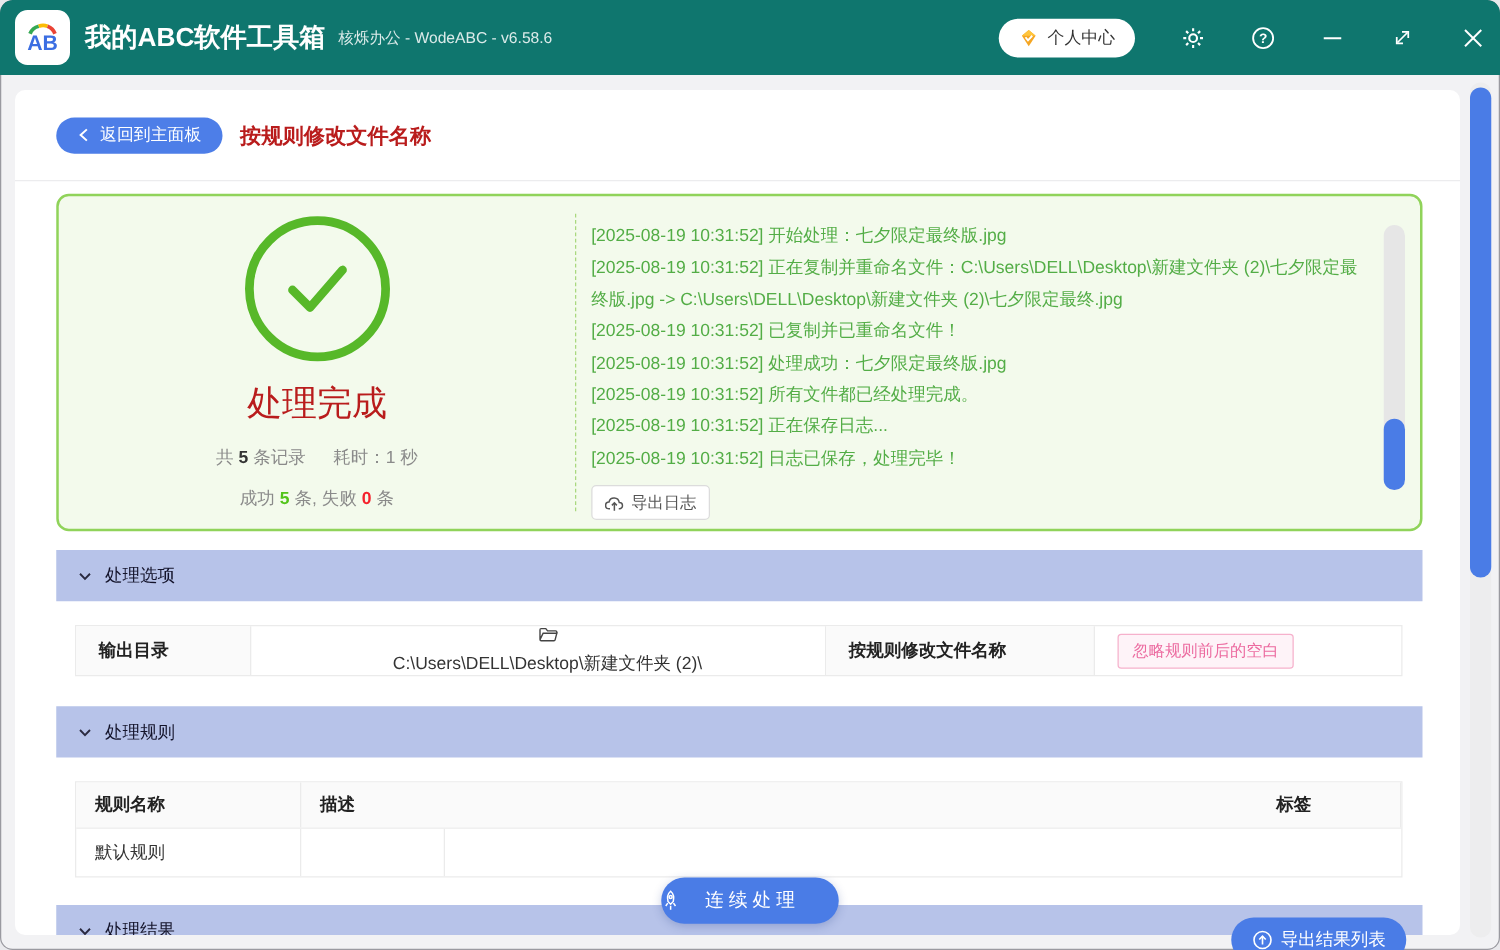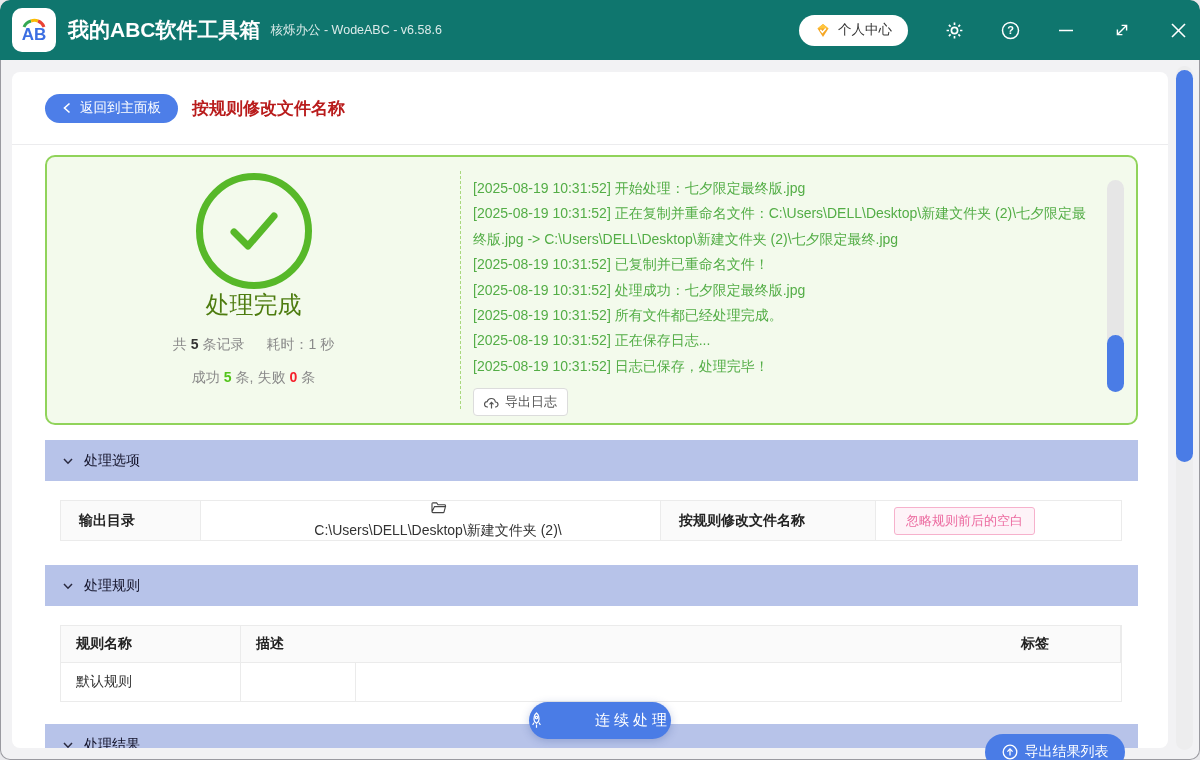--- a/index.html
+++ b/index.html
@@ -34,21 +34,21 @@
 
   .content { padding:10px 18px 0 33px; }
 
   
   .result-panel { width:1093px; height:270px; background:#f3faec; border:2px solid #90d35a;
     border-radius:10px; display:flex; overflow:hidden; }
   .summary-left { width:413px; display:flex; flex-direction:column; align-items:center;
     padding-top:16px; flex:0 0 auto; }
   .check-circle { width:116px; height:116px; border:7px solid #57b829; border-radius:50%;
     display:flex; align-items:center; justify-content:center; background:transparent; }
-  .status-title { font-size:24px; color:#4d7c0f; }
+  .status-title { font-size:28px; color:#b91c1c; margin-top:15px; }
   .stat-line { font-size:14px; color:#8a8a8a; margin-top:15px; }
   .stat-line span { margin:0 2px; }
   .num-dark { color:#333; font-weight:bold; }
   .num-green { color:#52c41a; font-weight:bold; }
   .num-red { color:#f5222d; font-weight:bold; }
   .gap-wide { display:inline-block; width:14px; }
   .log-divider { border-left:1px dashed #a9d87e; margin:14px 0; }
   .log-area { flex:1; position:relative; padding:19px 46px 0 12px; }
   .log-line { font-size:14px; color:#53ad46; line-height:25.4px; word-break:break-all; }
   .export-log { display:inline-flex; align-items:center; gap:6px; margin-top:9px;
@@ -79,21 +79,21 @@
   .rules-table { width:1062px; margin:19px 0 0 15px; border:1px solid #ebebeb; font-size:14px; }
   .t-row { display:flex; }
   .t-head { background:#fafafa; height:36px; font-weight:bold; color:#222; }
   .t-body { height:39px; border-top:1px solid #ebebeb; color:#333; }
   .t-cell { display:flex; align-items:center; padding-left:15px; border-right:1px solid #ebebeb; }
   .c1 { width:180px; } .c2 { width:115px; } .c3 { flex:1; border-right:none; }
 
   
   .continue-btn { position:absolute; left:529px; top:702px; width:142px; height:37px;
     border:none; border-radius:19px; background:#4a7ce6; color:#fff; font-size:15px;
-    letter-spacing:4px; display:flex; align-items:center; justify-content:space-between; gap:5px;
+    letter-spacing:4px; display:flex; align-items:center; justify-content:flex-start; gap:20px;
     cursor:pointer; box-shadow:0 2px 8px rgba(30,60,140,.25); z-index:5; }
   .export-results-btn { position:absolute; left:985px; top:734px; width:140px; height:36px;
     border:none; border-radius:18px; background:#4a7ce6; color:#fff; font-size:14px;
     display:flex; align-items:center; justify-content:center; gap:7px; cursor:pointer; z-index:5; }
   .main-scrollbar { position:absolute; right:7px; top:66px; width:17px; height:684px;
     background:#ededee; border-radius:9px; }
   .main-thumb { position:absolute; left:0; width:17px; top:4px; height:392px;
     background:#4a7ce6; border-radius:9px; }
 </style>
 </head>

